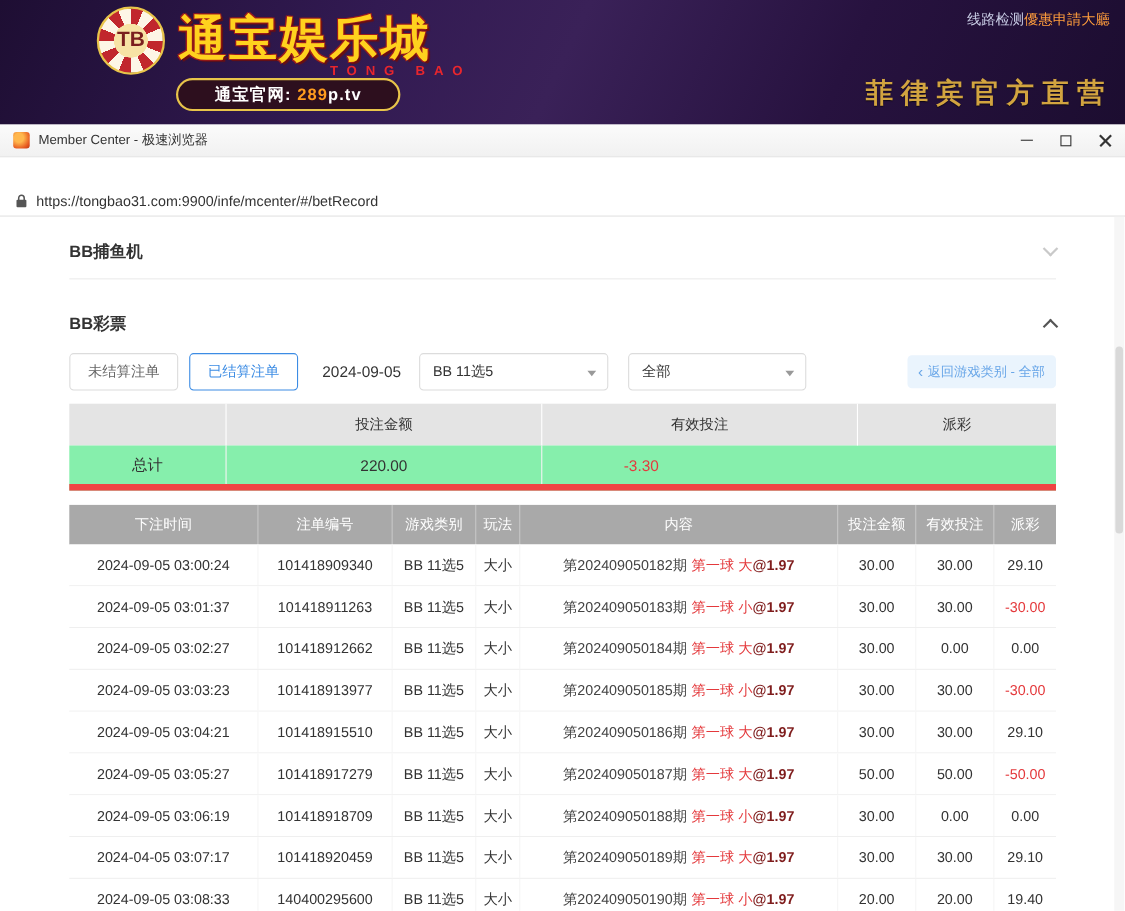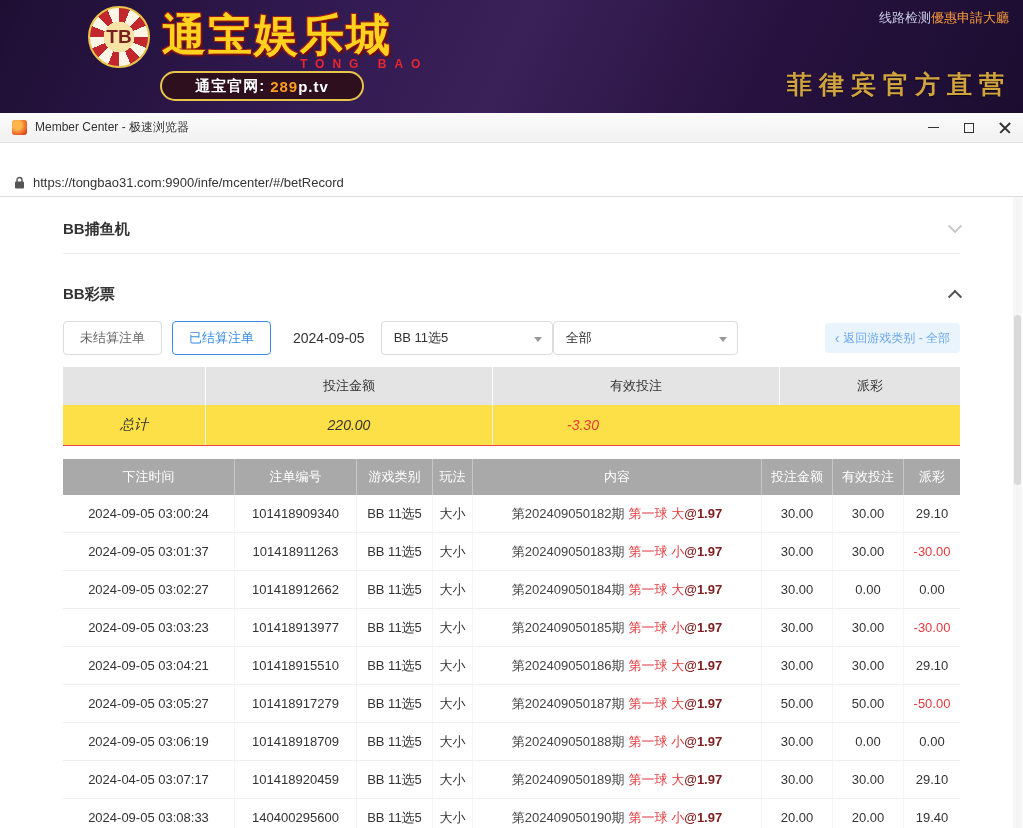--- a/index.html
+++ b/index.html
@@ -64,33 +64,33 @@
   .divider { height:0; border-bottom:1px solid #ececec; margin:6px 0 22px 0; }
 
   .filter-bar { margin-top:8px; height:36px; display:flex; align-items:center; }
   .btn { height:34px; padding:0 16px; background:#fff; border:1px solid #dcdcdc; border-radius:4px;
     font-size:13px; color:#666; cursor:pointer; font-family:inherit; }
   .btn.active { border-color:#3c8ce4; color:#3c8ce4; margin-left:10px; }
   .date { margin-left:22px; font-size:14px; color:#333; cursor:pointer; }
   .select { position:relative; height:34px; border:1px solid #dcdcdc; border-radius:4px; background:#fff;
     display:flex; align-items:center; padding:0 26px 0 12px; font-size:13px; color:#333; cursor:pointer; }
   .sel-game { width:172px; margin-left:16px; }
-  .sel-scope { width:185px; }
+  .sel-scope { width:162px; margin-left:18px; }
   .caret { position:absolute; right:10px; top:15px; width:0; height:0;
     border-left:4px solid transparent; border-right:4px solid transparent; border-top:5px solid #999; }
   .back-link { margin-left:auto; height:30px; background:#eaf4fd; color:#6aa7e8; font-size:12px;
     display:flex; align-items:center; padding:0 10px; border-radius:4px; cursor:pointer; }
   .back-link .arrow { margin-right:4px; font-size:14px; }
 
   
   .summary { margin-top:11px; width:897px; font-size:13px; }
   .sum-head, .sum-row { display:flex; }
   .sum-head { background:#e4e4e4; height:38px; }
   .sum-head .sc { border-right:1px solid #fff; color:#333; }
-  .sum-row { background:#fde047; height:41px; border-bottom:1px solid #ef4444; font-size:14px; color:#333;font-style:italic; }
+  .sum-row { background:#86efac; height:41px; border-bottom:6px solid #ef4444; font-size:14px; color:#333; }
   .sum-row .sc { border-right:1px solid #f3f3f3; }
   .sc { display:flex; align-items:center; justify-content:center; }
   .sc0 { width:143px; } .sc1 { width:287px; } .sc2 { width:287px; } .sc3 { width:180px; border-right:none !important; }
 
   
   .bet-table { margin-top:13px; width:897px; font-size:13px; }
   .thead { display:flex; height:36px; background:#a9a9a9; color:#fff; }
   .th { display:flex; align-items:center; justify-content:center; border-right:1px solid rgba(255,255,255,.35); }
   .th:last-child { border-right:none; }
   .trow { display:flex; height:38px; background:#fff; border-bottom:1px solid #efefef; color:#333; }

